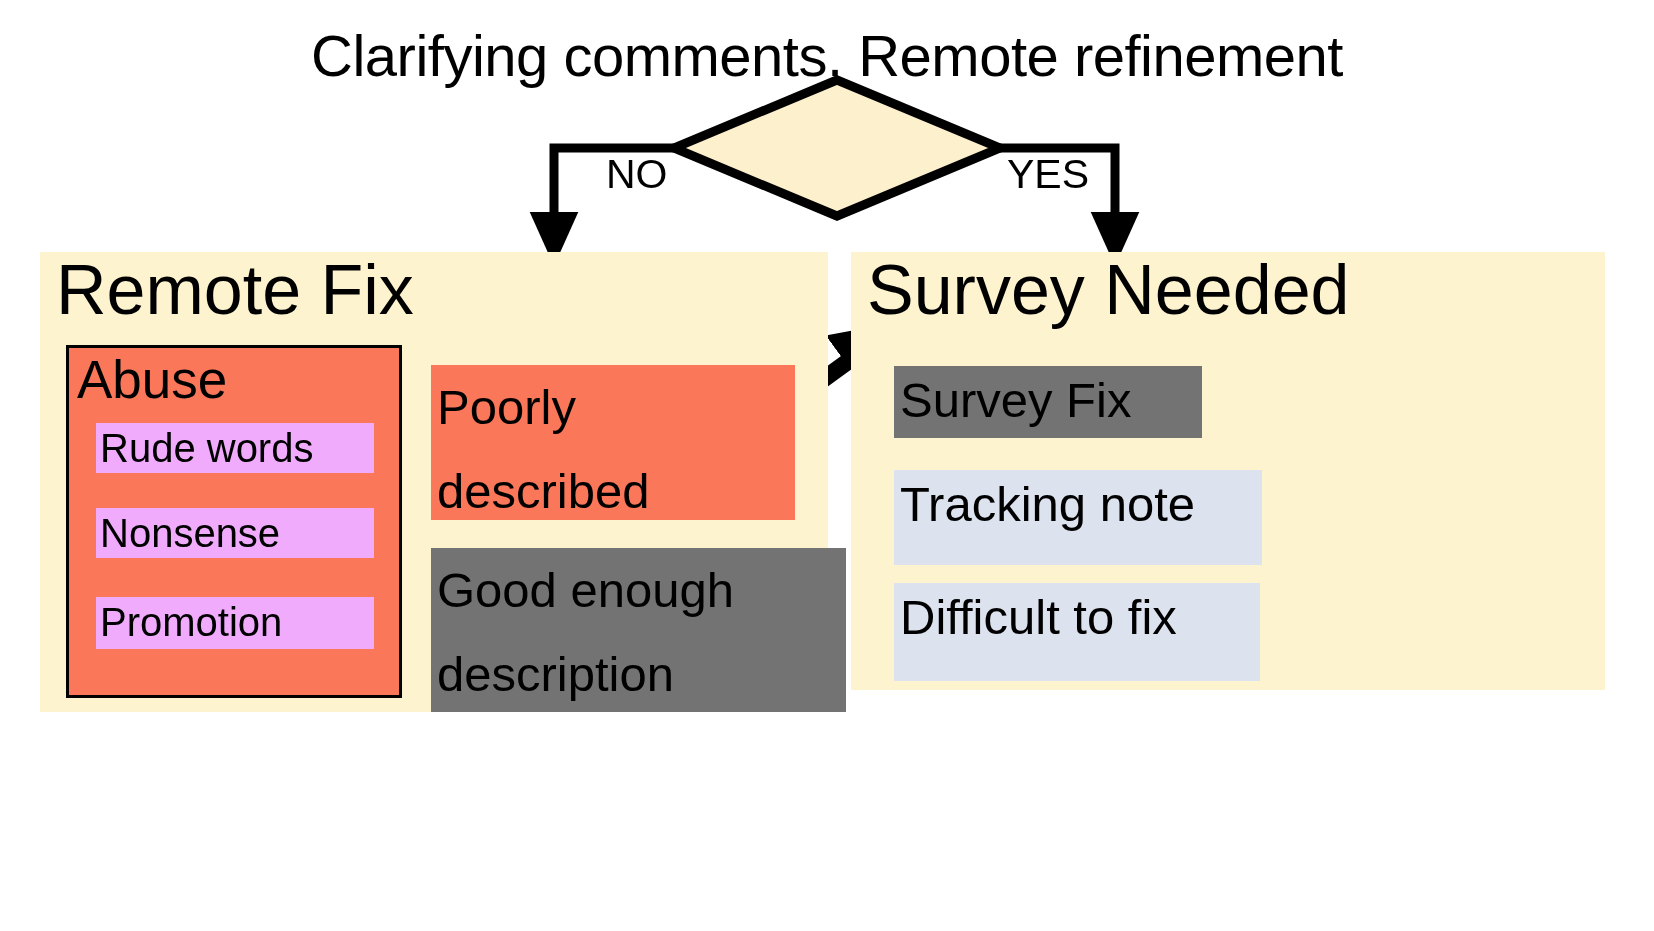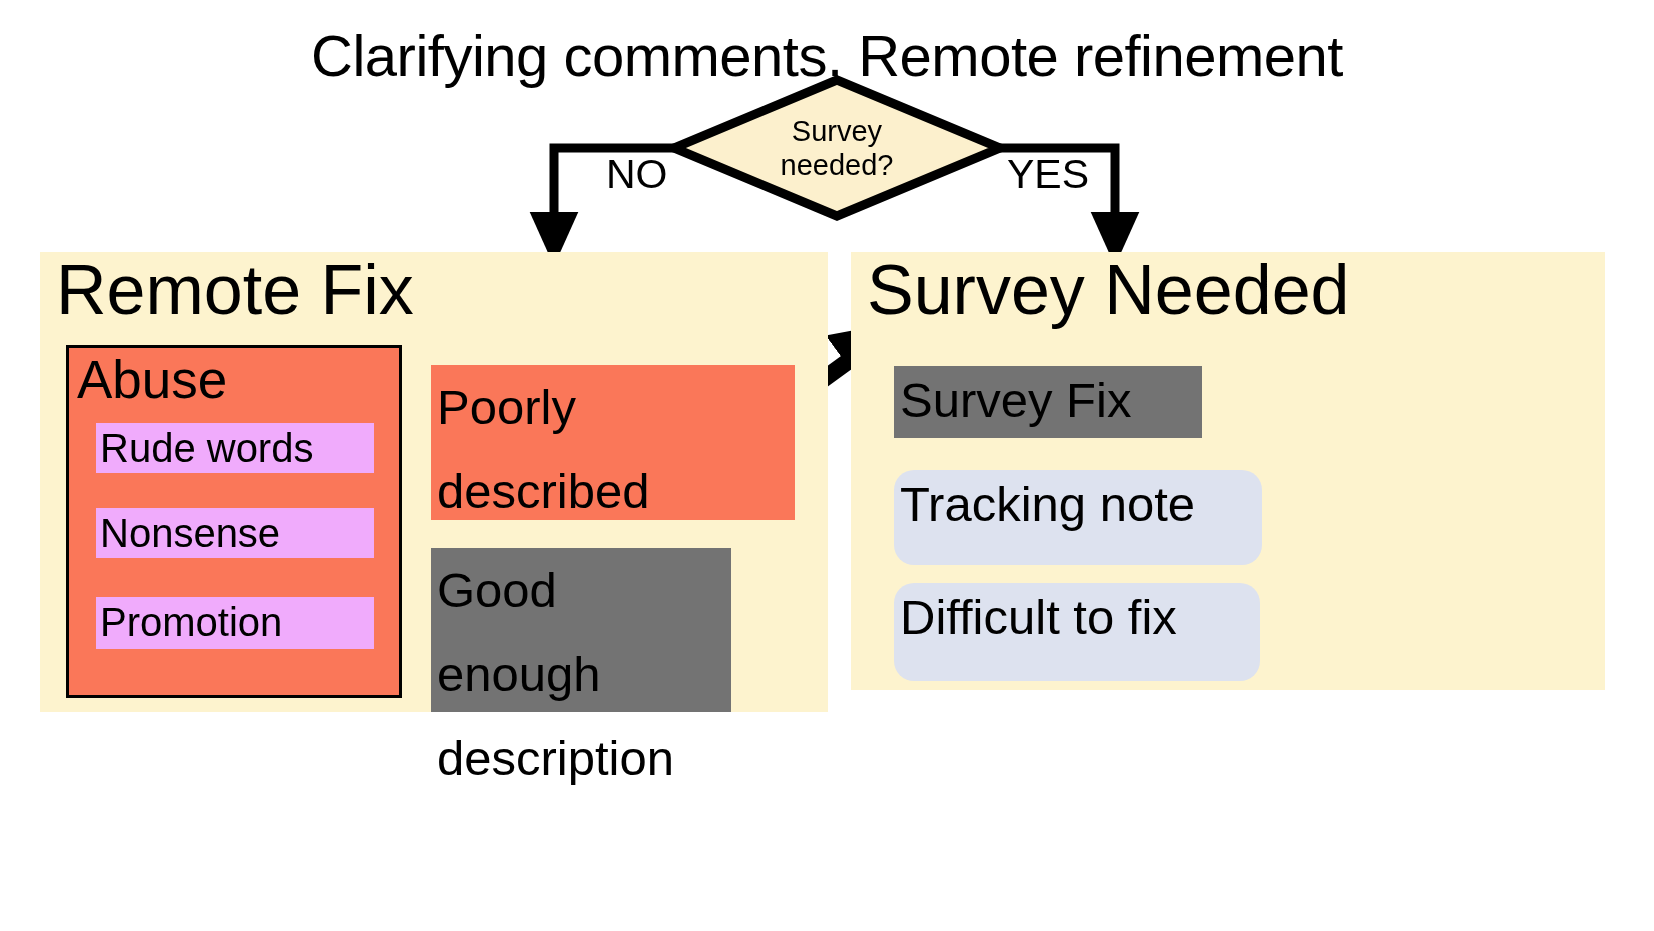--- a/index.html
+++ b/index.html
@@ -100,21 +100,21 @@
     align-items: flex-start;
     font-size: 49px;
     line-height: 69px;
     padding: 0 6px;
   }
   .node.multi { line-height: 84px; margin-top: 19px; }
 
   .node-red   { background: #fa7759; }
   .node-pink  { background: #f0abfc; }
   .node-green { background: #737373; }
-  .node-blue  { background: #dde2ef; border-radius: 20px; }
+  .node-blue  { background: #dde2ef; }
   .bordered   { border: 3px solid #000000; }
 
   
   #node-abuse {
     left: 66px; top: 345px; width: 336px; height: 353px;
     display: block;
     padding: 0;
   }
   #node-abuse-label {
     position: absolute;
@@ -133,21 +133,21 @@
     padding: 0 4px;
     white-space: nowrap;
   }
 
   #node-poorly {
     left: 431px; top: 346px; width: 364px; height: 155px;
   }
   #node-poorly .txt { display: block; }
 
   #node-good {
-    left: 431px; top: 529px; width: 300px; height: 164px;
+    left: 431px; top: 529px; width: 415px; height: 164px;
   }
 
   
   #node-survey-fix { left: 894px; top: 366px; width: 308px; height: 72px; }
   #node-tracking   { left: 894px; top: 470px; width: 368px; height: 95px; }
   #node-difficult  { left: 894px; top: 583px; width: 366px; height: 98px; }
 </style>
 </head>
 <body>
 
@@ -169,26 +169,20 @@
 
     <path d="M 998,148 L 1115,148 L 1115,240" fill="none" stroke="#000000" stroke-width="9" marker-end="url(#arrowhead)"></path>
 
     <path d="M 730,452 L 730,508" fill="none" stroke="#000000" stroke-width="17" marker-end="url(#arrowhead-fat)"></path>
 
     <path d="M 758,427 L 876,341" fill="none" stroke="#000000" stroke-width="17" marker-end="url(#arrowhead-fat)"></path>
 
     <polygon points="837,80 1000,148 837,216 674,148" fill="#fcf0cd" stroke="#000000" stroke-width="9" stroke-linejoin="miter"></polygon>
   </svg>
 
-  <div id="decision">
-    <div id="decision-label">
-      <span>Survey</span>
-      <span>needed?</span>
-    </div>
-  </div>
 
   <div class="branch-label" id="label-no">NO</div>
   <div class="branch-label" id="label-yes">YES</div>
 
   <div class="panel" id="panel-remote">
     <div class="panel-title">Remote Fix</div>
   </div>
 
   <div class="node node-red bordered" id="node-abuse">
     <span id="node-abuse-label">Abuse</span>

